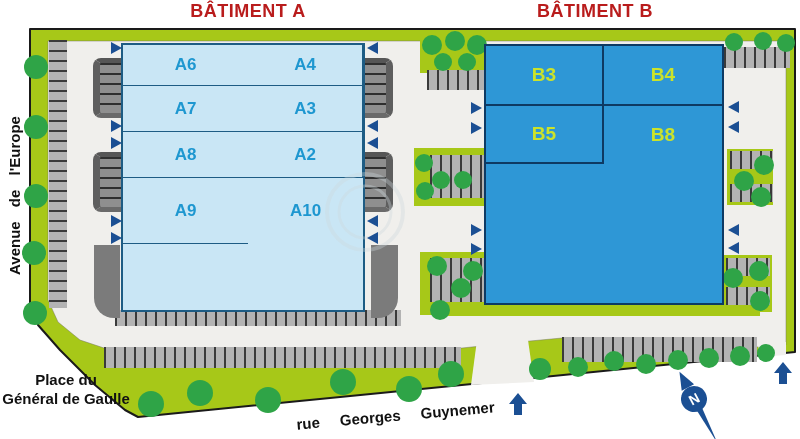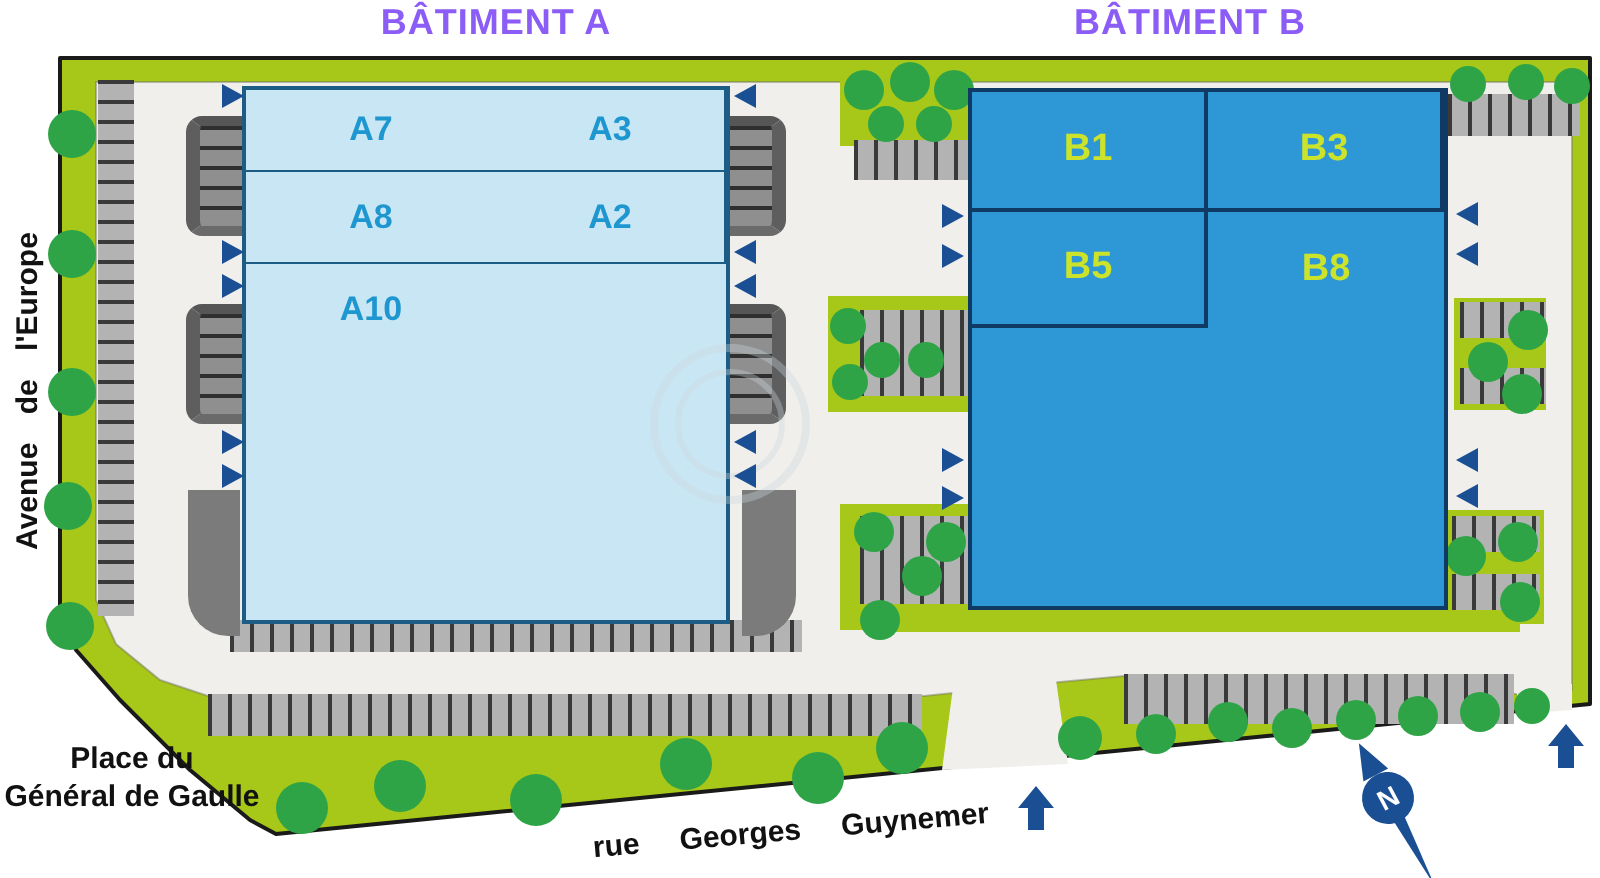--- a/index.html
+++ b/index.html
@@ -28,21 +28,21 @@
   .bldg{position:absolute;display:grid}
   .bldg-a{border:2px solid var(--bldg-a-line);background:var(--bldg-a-fill)}
   .bldg-b{border:2px solid var(--bldg-b-line);background:var(--bldg-b-fill)}
   .cell{display:flex;align-items:center;justify-content:center;font-weight:bold}
   .bldg-a .cell{color:var(--bldg-a-label);font-size:17px}
   .bldg-b .cell{color:var(--bldg-b-label);font-size:19px}
   .bldg-a .bd-r{border-right:1.5px solid var(--bldg-a-line)}
   .bldg-a .bd-b{border-bottom:1.5px solid var(--bldg-a-line)}
   .bldg-b .bd-r{border-right:2px solid var(--bldg-b-line)}
   .bldg-b .bd-b{border-bottom:2px solid var(--bldg-b-line)}
-  .title{position:absolute;top:1px;width:256px;text-align:center;font-size:18px;font-weight:bold;color:#8b5cf6;letter-spacing:.5px}
+  .title{position:absolute;top:1px;width:256px;text-align:center;font-size:18px;font-weight:bold;color:#b91c1c;letter-spacing:.5px}
   .street{position:absolute;color:#111;font-weight:bold;font-size:15px}
   .avenue{left:-136px;top:187px;width:300px;text-align:center;transform:rotate(-90deg);word-spacing:10px}
   .place{left:-4px;top:370px;width:140px;text-align:center;line-height:19px}
   .rue{left:278px;top:407px;width:235px;text-align:center;transform:rotate(-5deg);word-spacing:16px}
 </style>
 </head>
 <body>
 
 <div class="stage">
 
@@ -115,30 +115,33 @@
       <div class="tree" style="left: 568px; top: 357px; width: 20px; height: 20px;"></div>
       <div class="tree" style="left: 604px; top: 351px; width: 20px; height: 20px;"></div>
       <div class="tree" style="left: 636px; top: 354px; width: 20px; height: 20px;"></div>
       <div class="tree" style="left: 668px; top: 350px; width: 20px; height: 20px;"></div>
       <div class="tree" style="left: 699px; top: 348px; width: 20px; height: 20px;"></div>
       <div class="tree" style="left: 730px; top: 346px; width: 20px; height: 20px;"></div>
       <div class="tree" style="left: 757px; top: 344px; width: 18px; height: 18px;"></div>
     </div>
 
   <div class="bldg bldg-a" style="left:121px;top:43px;width:244px;height:269px;grid-template-columns:125px 115px;grid-template-rows:41px 46px 46px 66px 66px;">
+    <div class="cell bd-b">A6</div>
+    <div class="cell bd-r bd-b">A4</div>
     <div class="cell bd-b">A7</div>
     <div class="cell bd-r bd-b">A3</div>
     <div class="cell bd-b">A8</div>
     <div class="cell bd-r bd-b">A2</div>
+    <div class="cell bd-b">A9</div>
     <div class="cell">A10</div>
   </div>
 
   <div class="bldg bldg-b" style="left:484px;top:44px;width:240px;height:261px;grid-template-columns:118px 118px;grid-template-rows:60px 58px 62px 77px;">
-    <div class="cell bd-r bd-b">B1</div>
     <div class="cell bd-r bd-b">B3</div>
+    <div class="cell bd-b">B4</div>
     <div class="cell bd-r bd-b">B5</div>
     <div class="cell">B8</div>
   </div>
 
   <svg width="800" height="439" id="overlay">
     <g opacity="0.35">
       <circle cx="365" cy="212" r="38" fill="none" stroke="#cdd8dc" stroke-width="4"></circle>
       <circle cx="365" cy="212" r="26" fill="none" stroke="#cdd8dc" stroke-width="3"></circle>
     </g>
     <g id="gen-icons">

